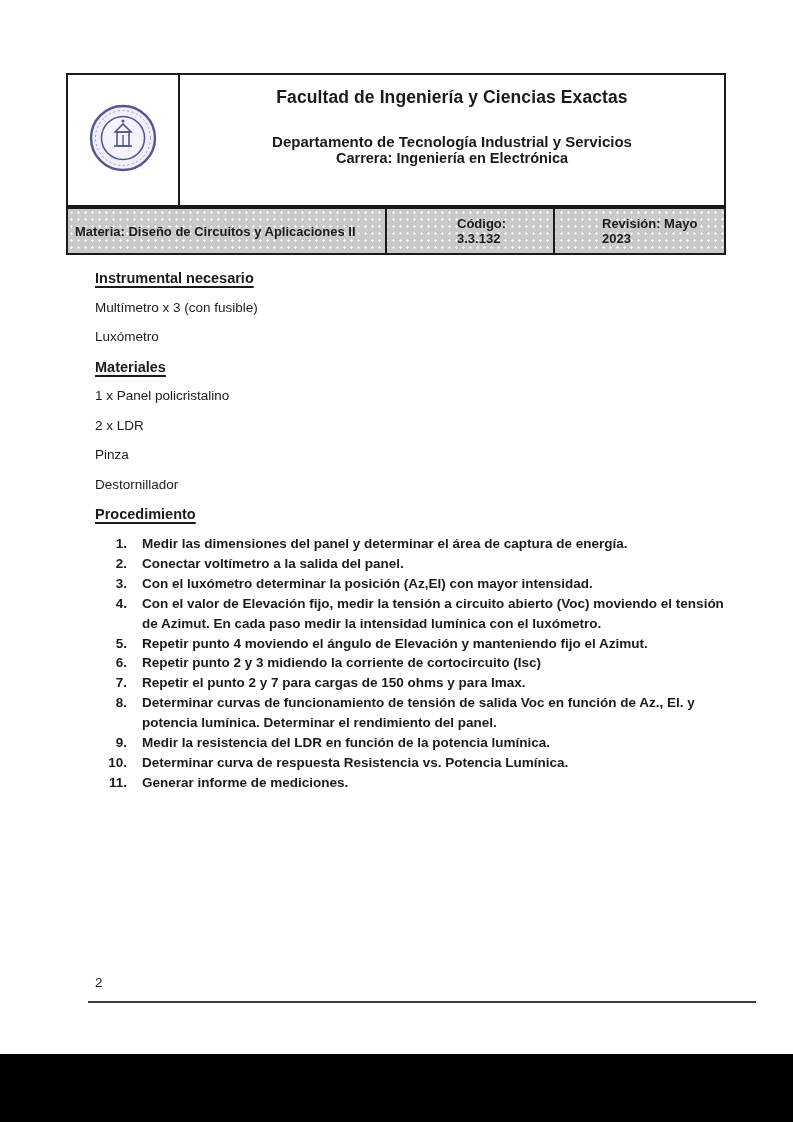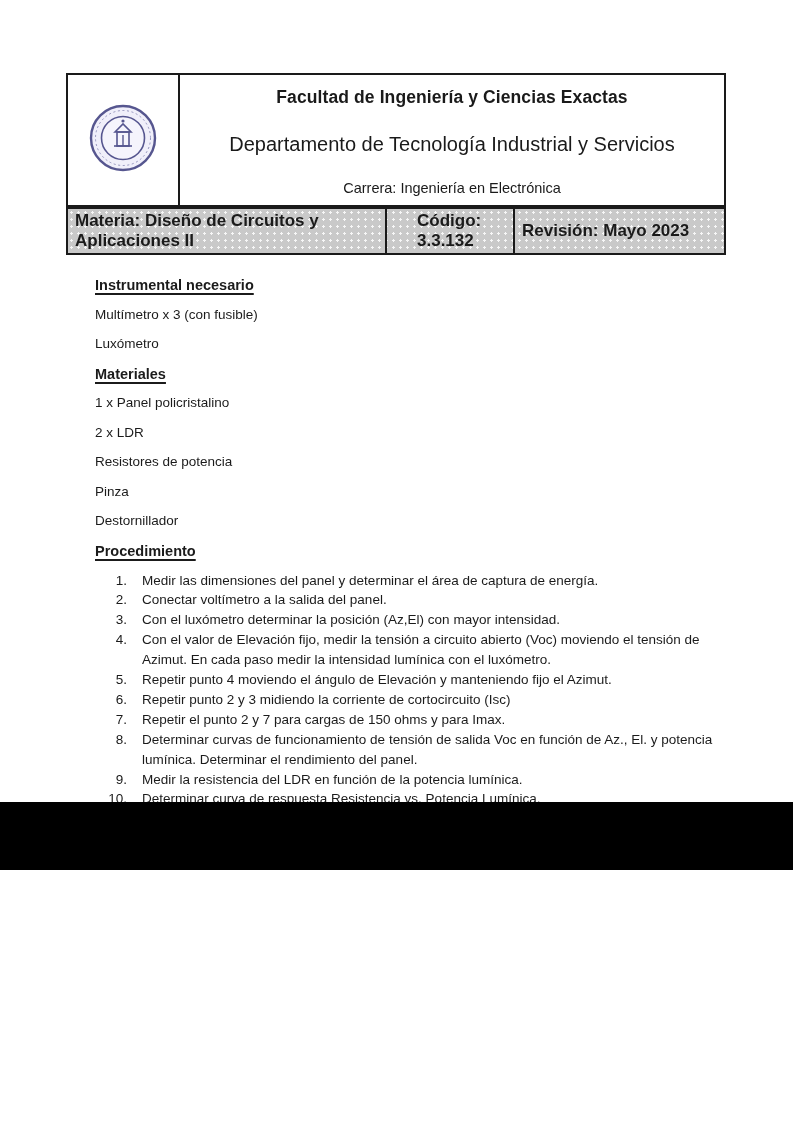--- a/index.html
+++ b/index.html
@@ -4,21 +4,21 @@
 <style>
   html, body {
     margin: 0;
     padding: 0;
     background: #ffffff;
     font-family: "Liberation Sans", sans-serif;
   }
   .sheet {
     position: relative;
     width: 793px;
-    height: 870px;
+    height: 1122px;
     background: #ffffff;
     overflow: hidden;
     color: #1a1a1a;
   }
 
   
   .hdr-table {
     position: absolute;
     left: 66px;
     top: 73px;
@@ -46,77 +46,78 @@
     box-sizing: border-box;
     padding-top: 12px;
   }
   .title-main {
     font-size: 17.5px;
     font-weight: bold;
     letter-spacing: 0.1px;
   }
   .title-dept {
     margin-top: 25px;
-    font-size: 20px;
-    font-weight: normal;
+    font-size: 15px;
+    font-weight: bold;
   }
   .title-career {
-    margin-top: 24px;
     font-size: 14.5px;
-    font-weight: normal;
+    font-weight: bold;
   }
   .hdr-gray {
     display: flex;
     box-sizing: border-box;
     border: 2px solid #1a1a1a;
     border-top-width: 2px;
     margin-top: 0px;
     height: 48px;
     background-color: #c9c9c9;
     background-image: radial-gradient(rgba(255,255,255,0.85) 1px, rgba(0,0,0,0) 1.3px);
     background-size: 7px 7px;
     font-weight: bold;
-    font-size: 17px;
+    font-size: 13px;
     align-items: center;
+    gap: 40px;
   }
   .gray-cell {
     box-sizing: border-box;
     height: 100%;
     display: flex;
     align-items: center;
   }
   .gc-materia { width: 319px; border-right: 2px solid #1a1a1a; padding-left: 7px; }
   .gc-codigo  { width: 128px; border-right: 2px solid #1a1a1a; padding-left: 30px; }
   .gc-revision{ flex: 1; padding-left: 7px; border-radius: 15px; }
 
   
   .content {
     position: absolute;
     left: 95px;
-    top: 277px;
+    top: 270px;
     width: 632px;
     font-size: 13.5px;
     color: #1b1b1b;
   }
   .line {
     height: 29.5px;
     line-height: 16px;
   }
   .sec-heading {
     font-size: 14.5px;
     font-weight: bold;
     text-decoration: underline;
     text-underline-offset: 3px;
     text-decoration-thickness: 1.5px;
   }
   ol.steps {
     margin: 6px 0 0 0;
     padding: 0;
     list-style: none;
     counter-reset: step;
+    font-weight: bold;
   }
   ol.steps li {
     position: relative;
     padding-left: 47px;
     line-height: 19.9px;
     counter-increment: step;
   }
   ol.steps li::before {
     content: counter(step) ".";
     position: absolute;
@@ -189,21 +190,20 @@
 
   <div class="content">
 
     <div class="line sec-heading">Instrumental necesario</div>
     <div class="line">Multímetro x 3 (con fusible)</div>
     <div class="line">Luxómetro</div>
 
     <div class="line sec-heading">Materiales</div>
     <div class="line">1 x Panel policristalino</div>
     <div class="line">2 x LDR</div>
-    <div class="line">Resistores de potencia</div>
 
     <div class="line">Pinza</div>
     <div class="line">Destornillador</div>
 
     <div class="sec-heading" style="height:22px;">Procedimiento</div>
     <ol class="steps">
       <li>Medir las dimensiones del panel y determinar el área de captura de energía.</li>
       <li>Conectar voltímetro a la salida del panel.</li>
       <li>Con el luxómetro determinar la posición (Az,El) con mayor intensidad.</li>
       <li>Con el valor de Elevación fijo, medir la tensión a circuito abierto (Voc) moviendo el tensión de Azimut. En cada paso medir la intensidad lumínica con el luxómetro.</li>

